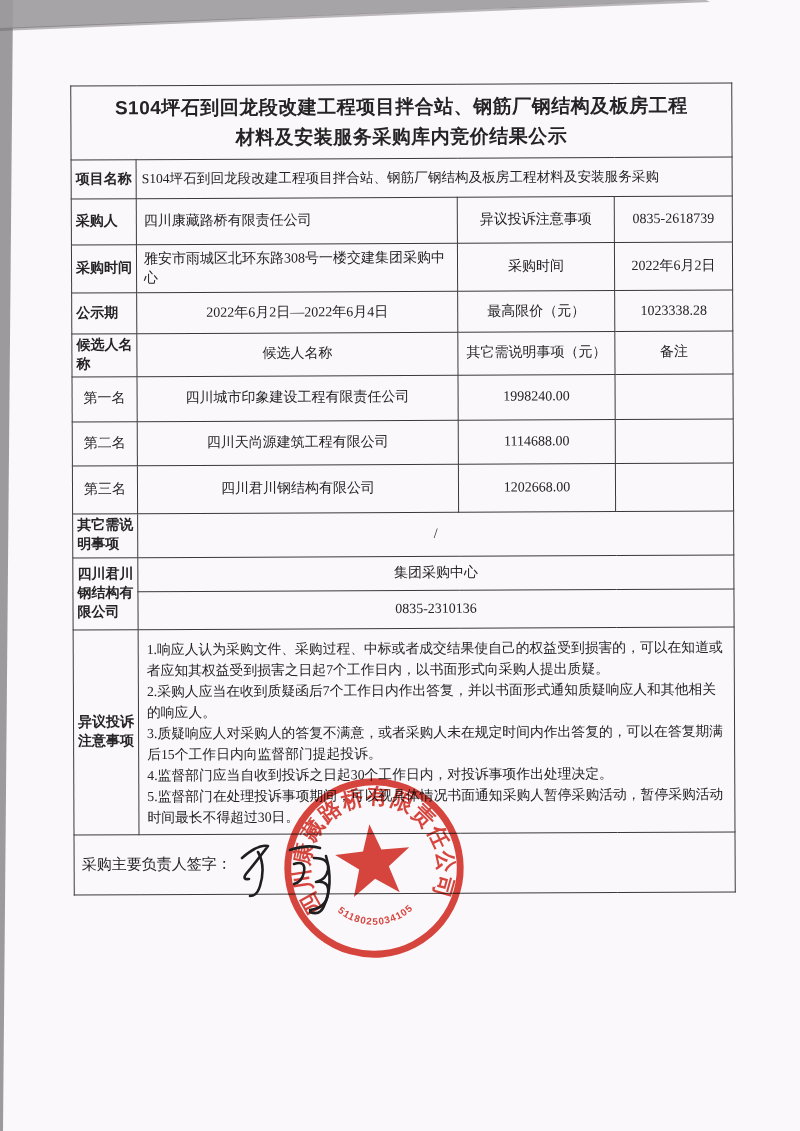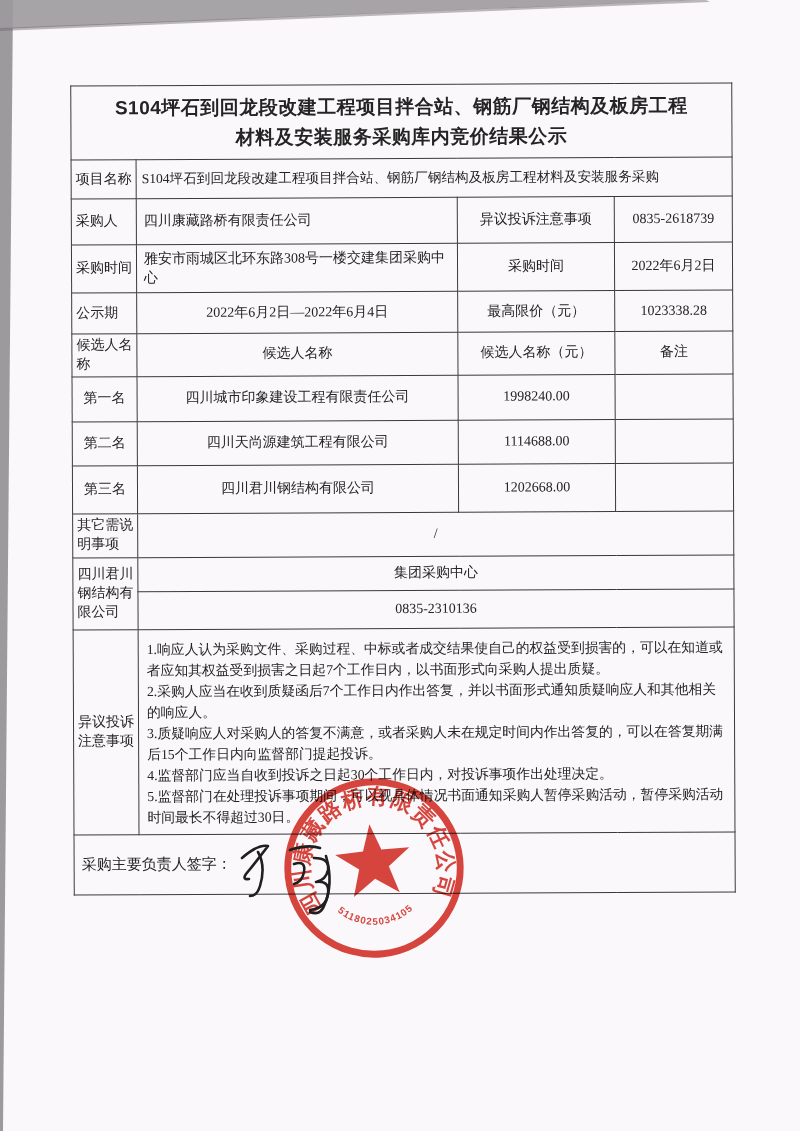--- a/index.html
+++ b/index.html
@@ -39,21 +39,21 @@
     vertical-align:middle;
     padding:2px 4px;
     overflow:hidden;
   }
   td.title-cell{
     text-align:center;
     font-family:"Liberation Sans","DejaVu Sans",sans-serif;
     font-weight:700;font-size:19px;line-height:30px;
     letter-spacing:.5px;padding:6px 2px;
   }
-  td.lbl{padding-left:4px;padding-right:2px;}
+  td.lbl{padding-left:4px;padding-right:2px;font-weight:bold;}
   td.ctr{text-align:center;}
   td.val-left{padding-left:7px;}
   td.nowrap-sm{font-size:13.6px;white-space:nowrap;padding-left:5px;}
   td.objection-cell{
     vertical-align:top;
     font-size:13.8px;line-height:21px;
     padding:9px 6px 6px 8px;
   }
   td.sign-cell{font-size:15px;padding-left:7px;vertical-align:middle;}
   .seal{
@@ -104,21 +104,21 @@
     </tr>
     <tr style="height:41px">
       <td class="lbl">公示期</td>
       <td class="ctr">2022年6月2日—2022年6月4日</td>
       <td class="ctr">最高限价（元）</td>
       <td class="ctr">1023338.28</td>
     </tr>
     <tr style="height:41px">
       <td class="lbl">候选人名称</td>
       <td class="ctr">候选人名称</td>
-      <td class="ctr">候选人名称（元）</td>
+      <td class="ctr">其它需说明事项（元）</td>
       <td class="ctr">备注</td>
     </tr>
     <tr style="height:45px">
       <td class="ctr">第一名</td>
       <td class="ctr">四川城市印象建设工程有限责任公司</td>
       <td class="ctr">1998240.00</td>
       <td class="ctr"></td>
     </tr>
     <tr style="height:44px">
       <td class="ctr">第二名</td>

